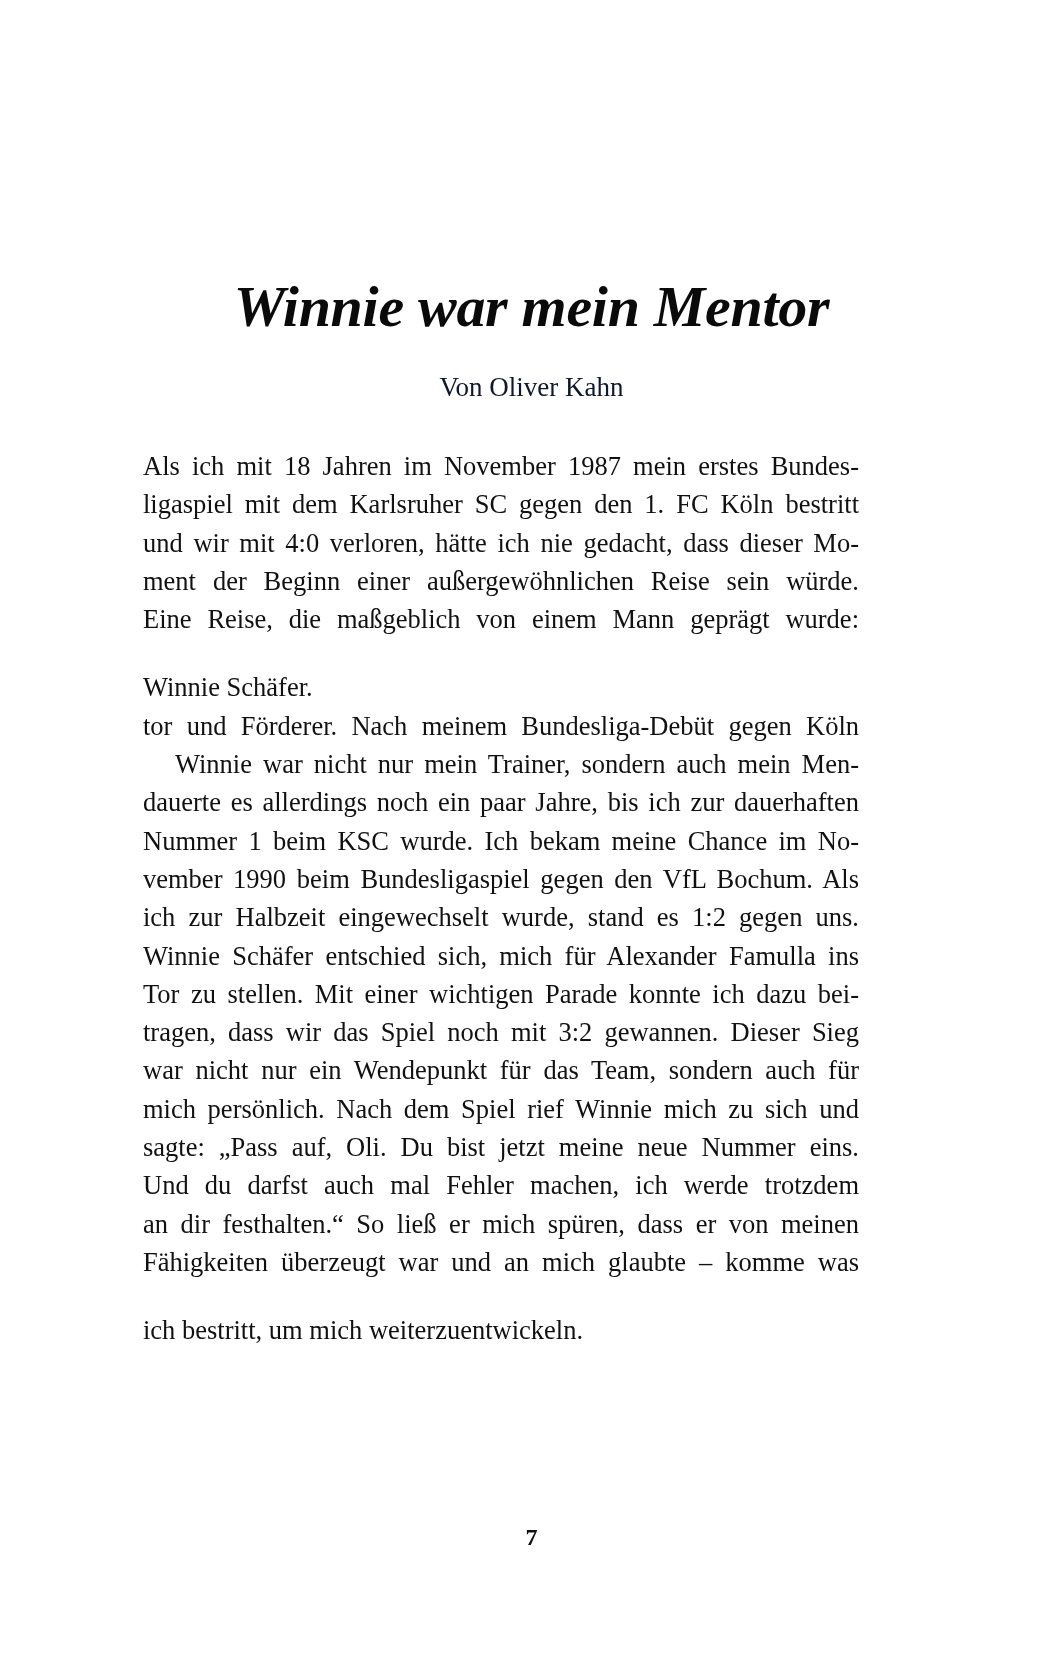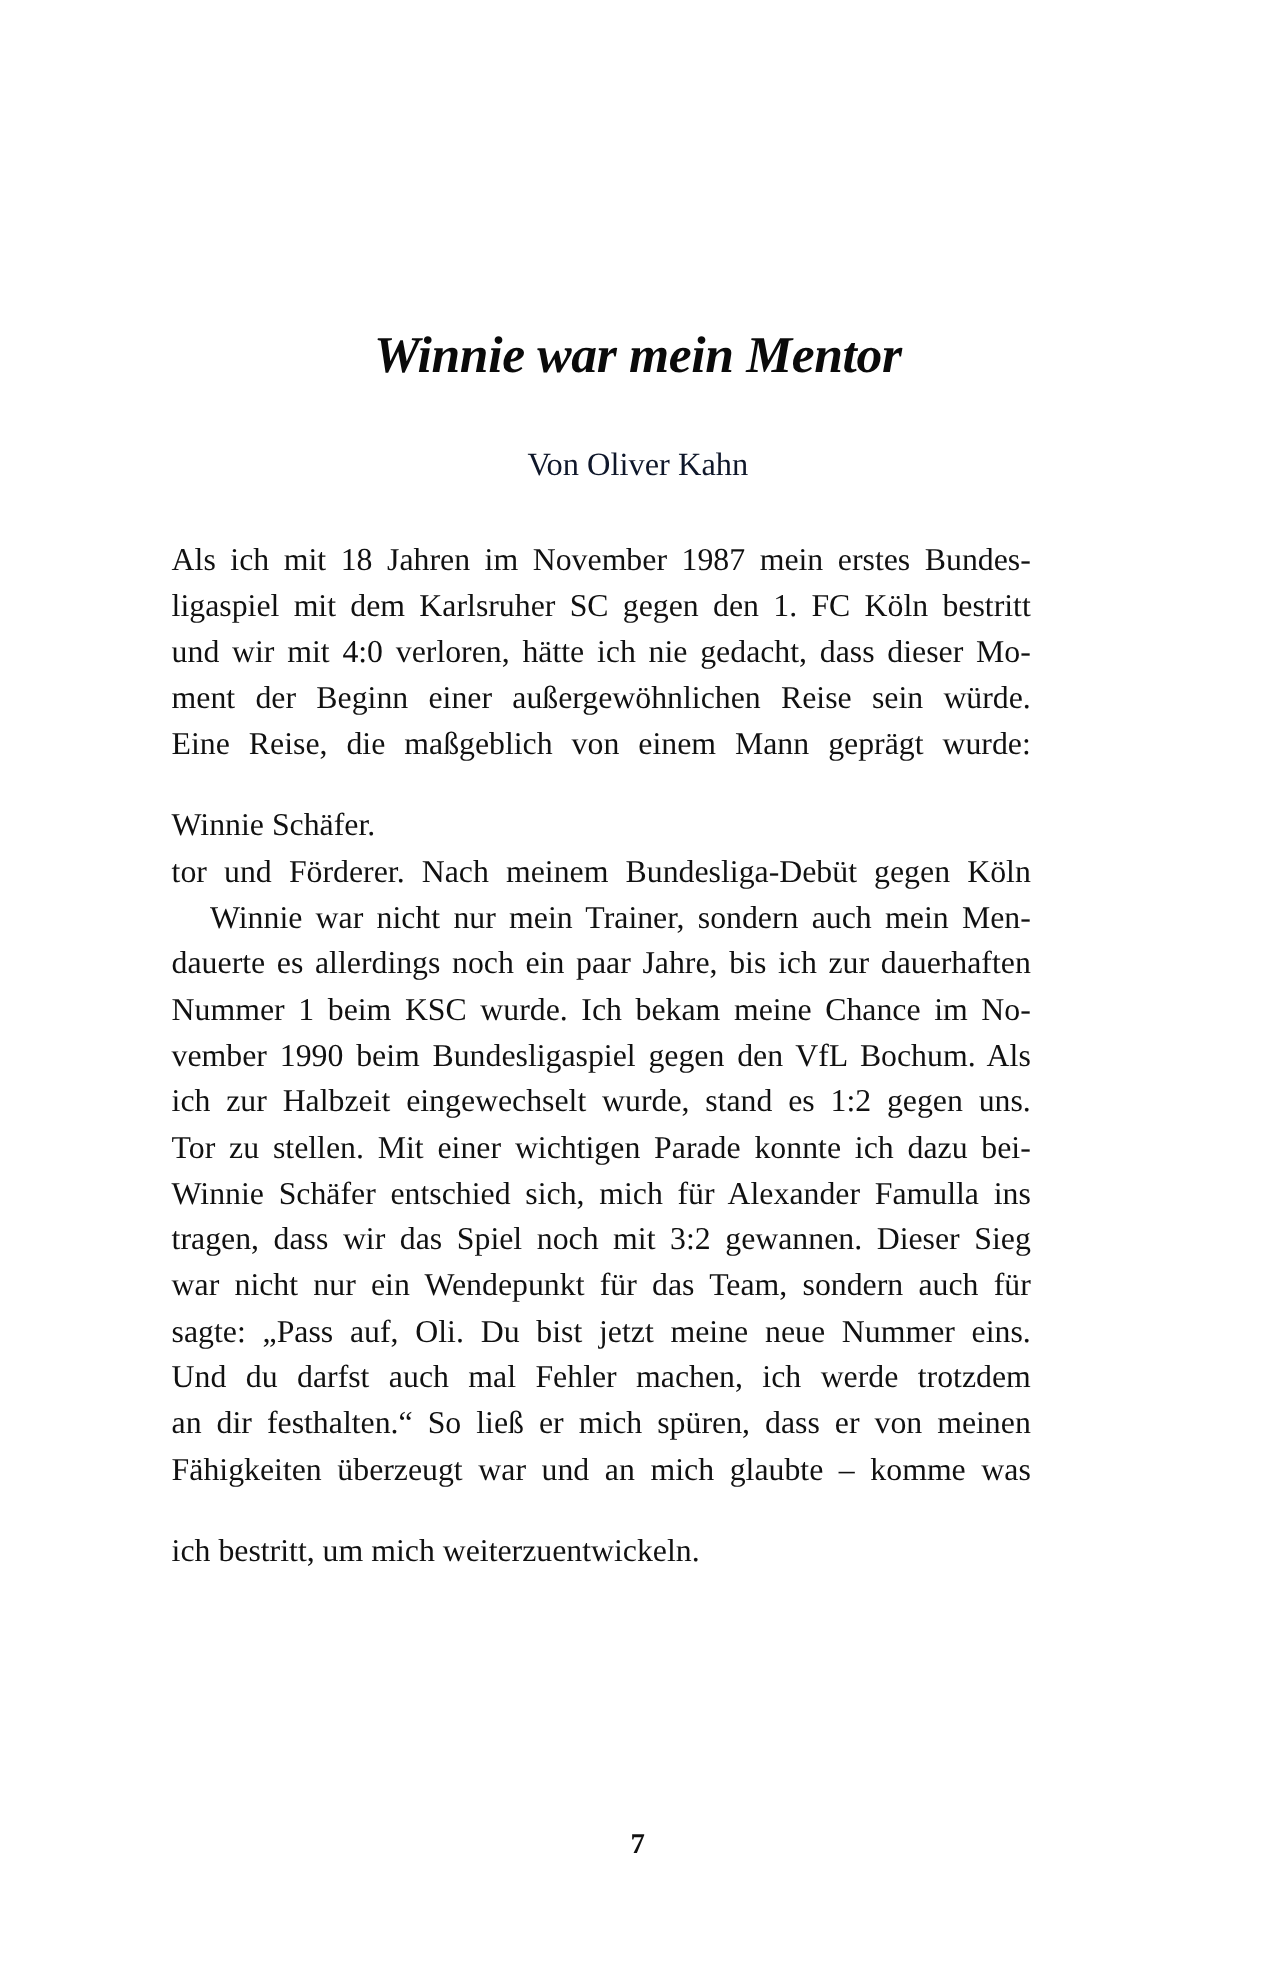--- a/index.html
+++ b/index.html
@@ -23,21 +23,21 @@
     }
     .title {
       position: absolute;
       left: 0;
       width: 1063px;
       top: 238px;
       text-align: center;
       font-family: "Liberation Serif", "DejaVu Serif", serif;
       font-style: italic;
       font-weight: bold;
-      font-size: 43px;
+      font-size: 58px;
       line-height: 60px;
       color: #0a0a0a;
       letter-spacing: -0.3px;
     }
     .author {
       position: absolute;
       left: 0;
       width: 1063px;
       top: 370px;
       text-align: center;
@@ -99,24 +99,25 @@
       <span class="line last">Winnie Schäfer.</span>
     </div>
 
     <div class="paragraph">
       <span class="line">tor und Förderer. Nach meinem Bundesliga-Debüt gegen Köln</span>
       <span class="line indent">Winnie war nicht nur mein Trainer, sondern auch mein Men-</span>
       <span class="line">dauerte es allerdings noch ein paar Jahre, bis ich zur dauerhaften</span>
       <span class="line">Nummer 1 beim KSC wurde. Ich bekam meine Chance im No-</span>
       <span class="line">vember 1990 beim Bundesligaspiel gegen den VfL Bochum. Als</span>
       <span class="line">ich zur Halbzeit eingewechselt wurde, stand es 1:2 gegen uns.</span>
+      <span class="line">Winnie Schäfer entschied sich, mich für Alexander Famulla ins</span>
       <span class="line">Tor zu stellen. Mit einer wichtigen Parade konnte ich dazu bei-</span>
-      <span class="line">Winnie Schäfer entschied sich, mich für Alexander Famulla ins</span>
       <span class="line">tragen, dass wir das Spiel noch mit 3:2 gewannen. Dieser Sieg</span>
       <span class="line">war nicht nur ein Wendepunkt für das Team, sondern auch für</span>
+      <span class="line">mich persönlich. Nach dem Spiel rief Winnie mich zu sich und</span>
       <span class="line">sagte: „Pass auf, Oli. Du bist jetzt meine neue Nummer eins.</span>
       <span class="line">Und du darfst auch mal Fehler machen, ich werde trotzdem</span>
       <span class="line">an dir festhalten.“ So ließ er mich spüren, dass er von meinen</span>
       <span class="line">Fähigkeiten überzeugt war und an mich glaubte – komme was</span>
       <span class="line last">ich bestritt, um mich weiterzuentwickeln.</span>
     </div>
   </div>
 
   <div class="page-number">7</div>
 </div>

